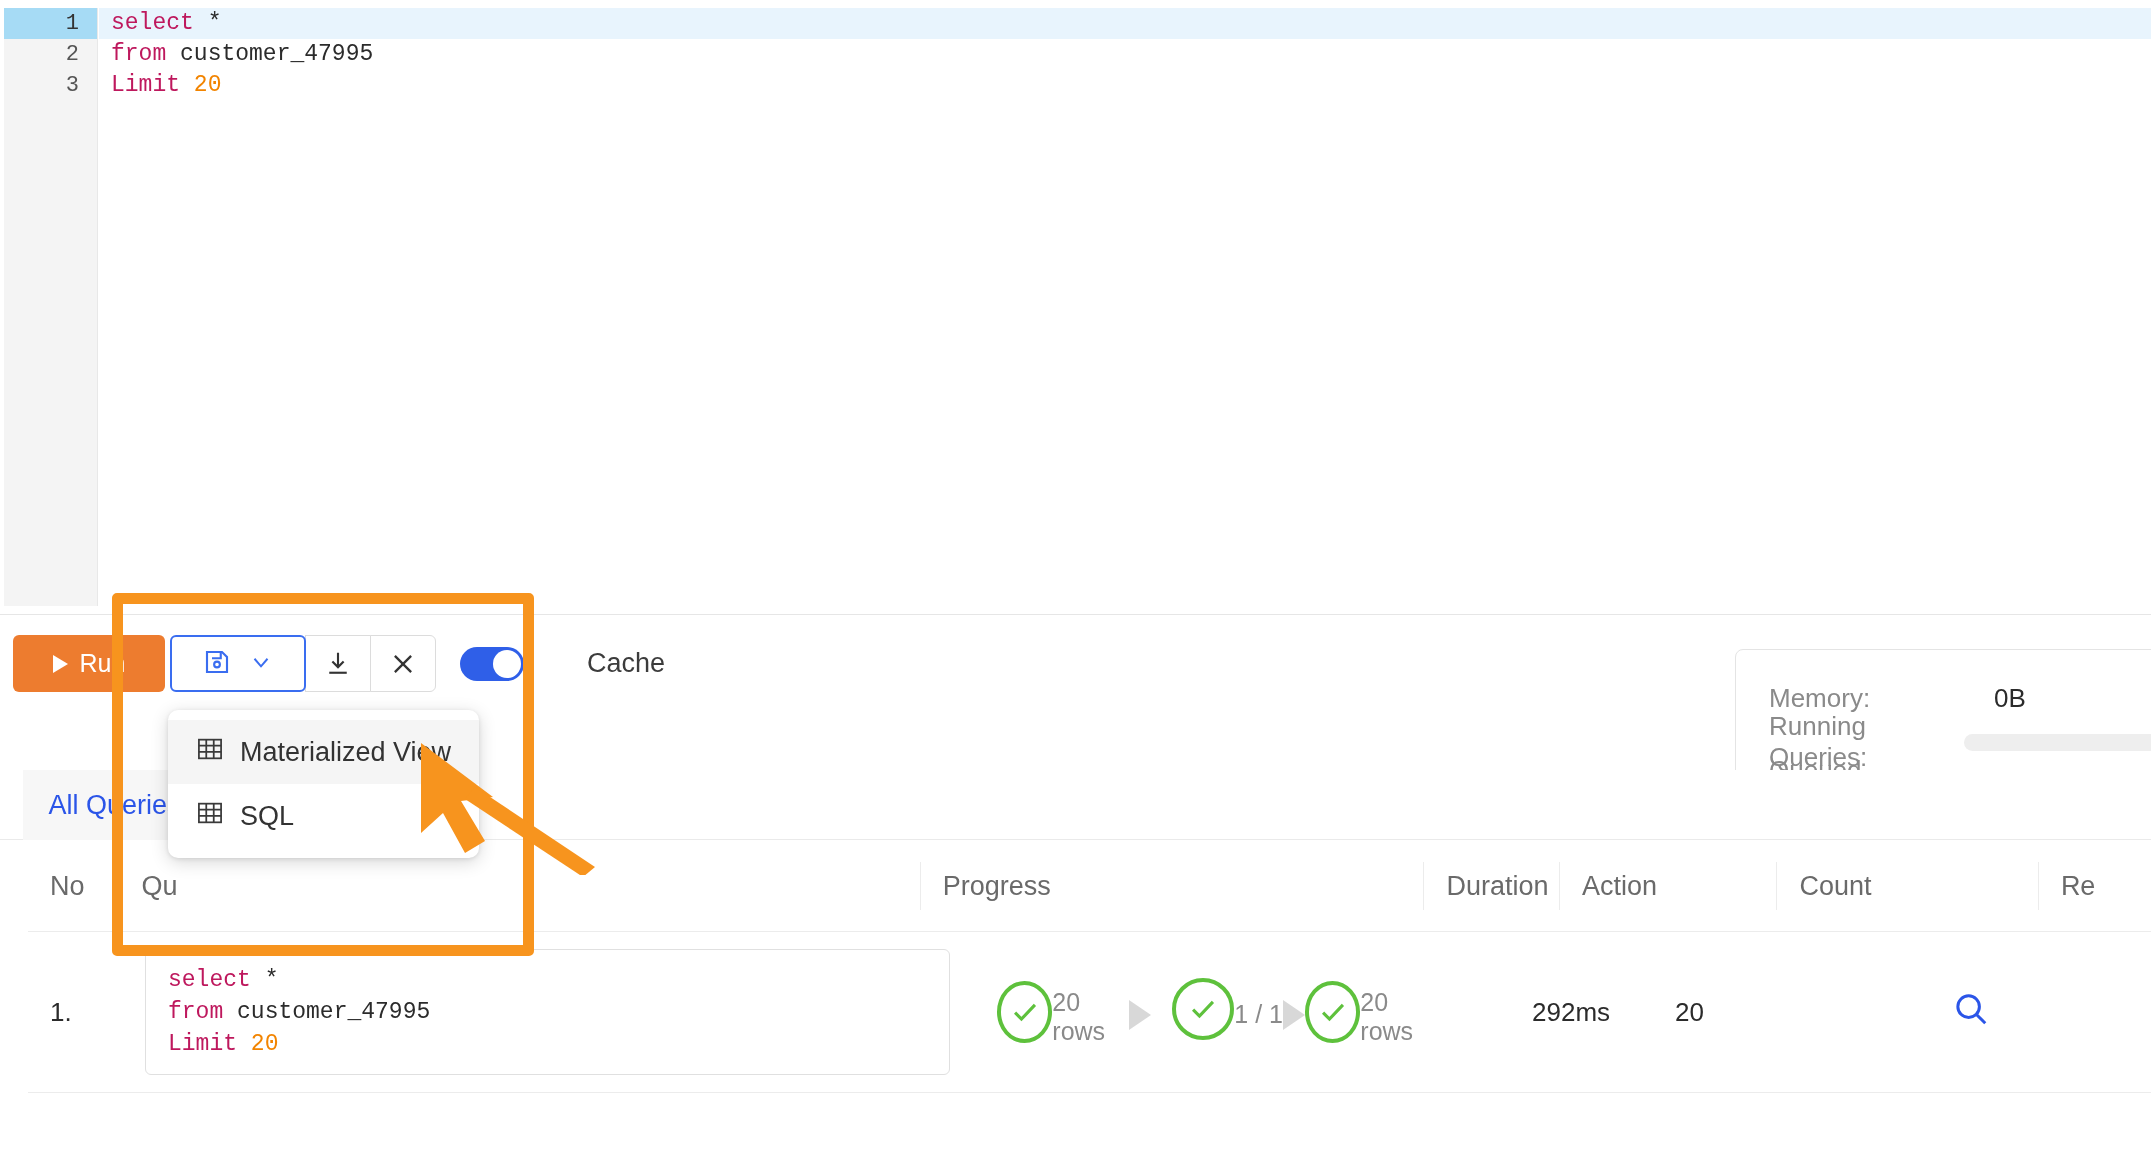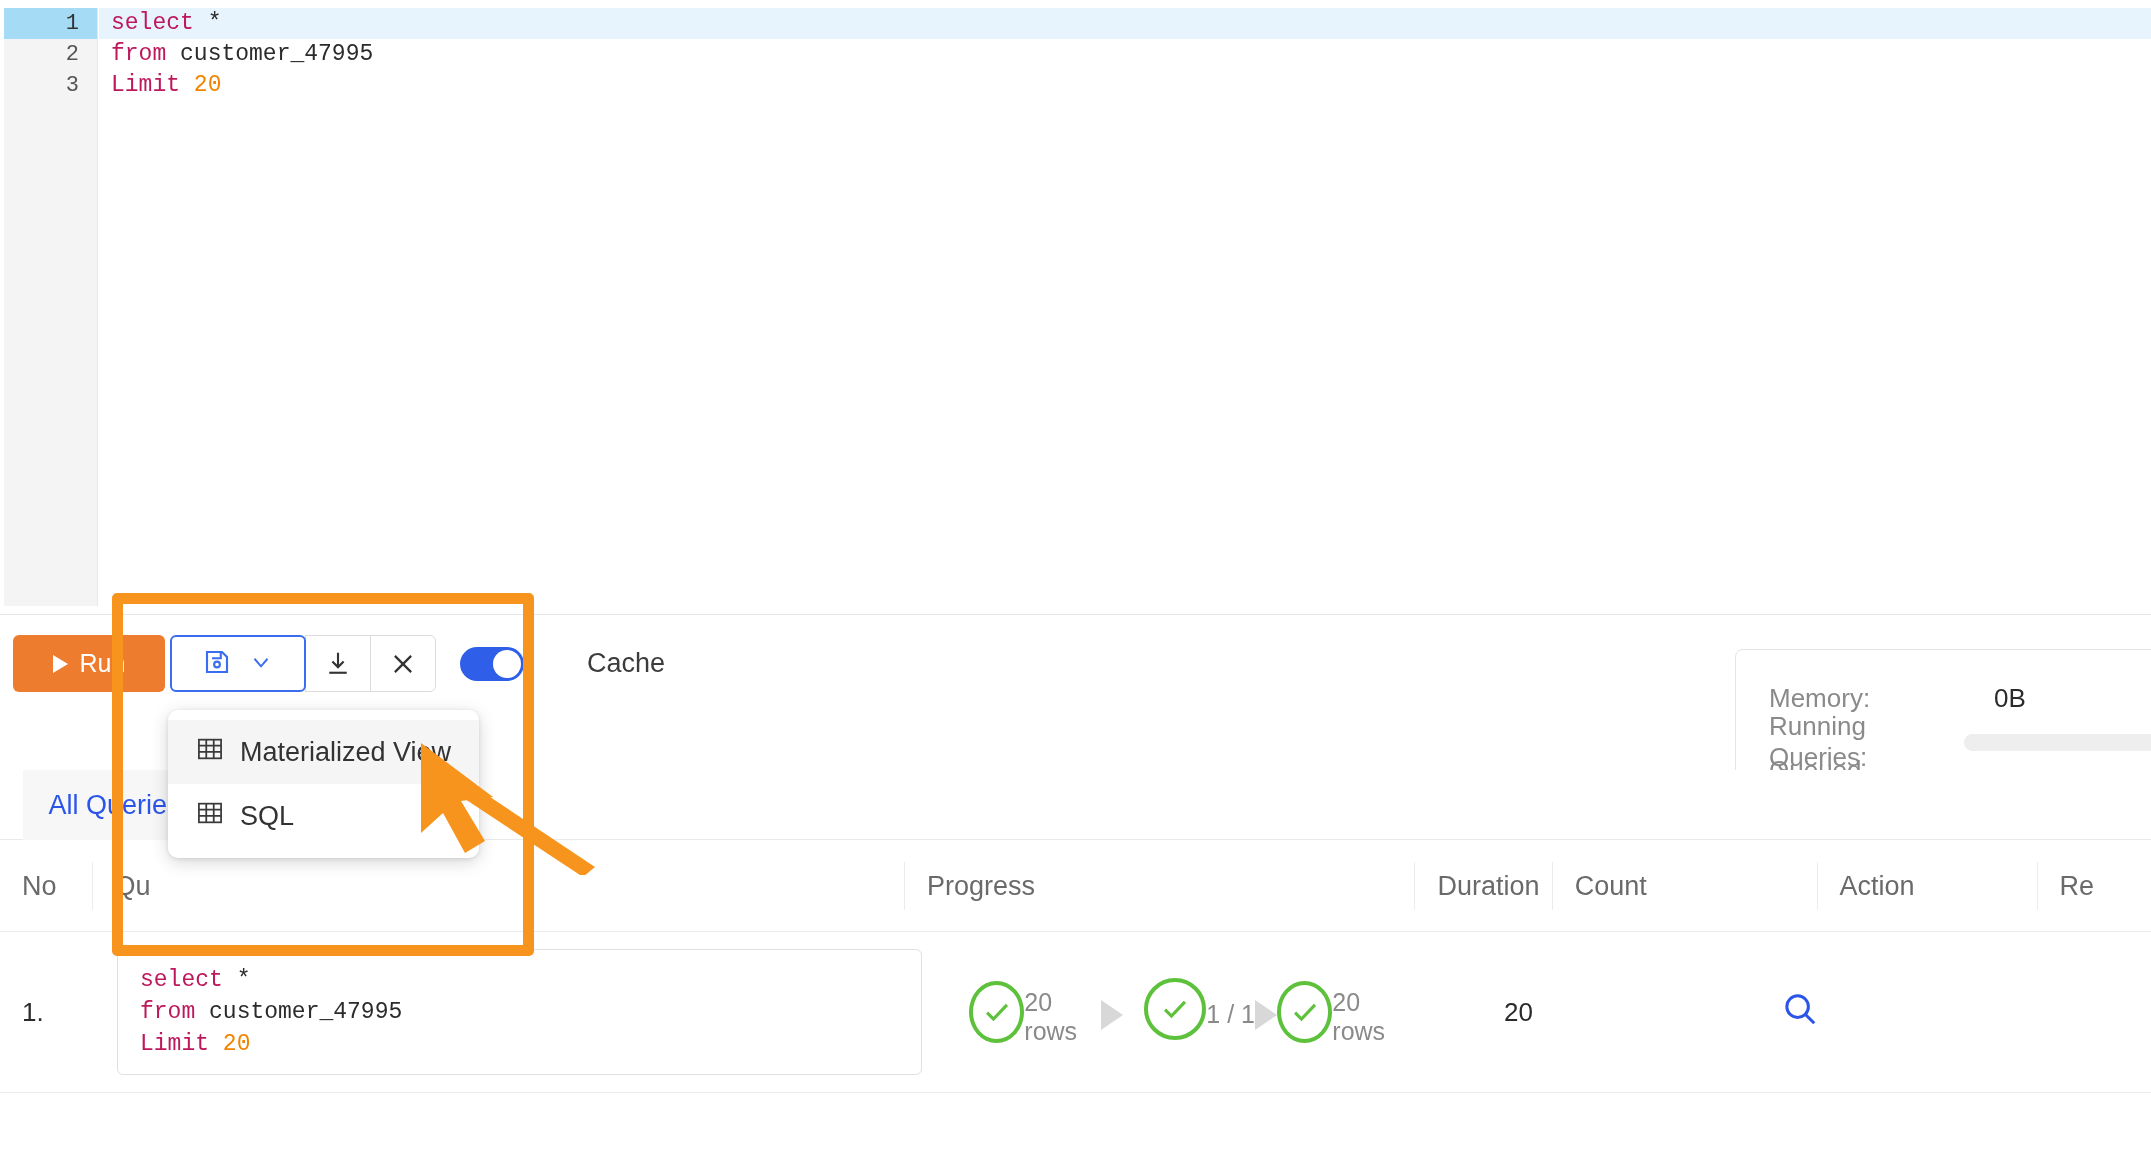--- a/index.html
+++ b/index.html
@@ -145,21 +145,21 @@
   }
   .tab {
     position: absolute; left: 23px; top: 0;
     width: 183px; height: 70px;
     background: #f7f7f7;
     display: flex; align-items: center; justify-content: center;
     font-size: 27px; color: #2b55e8; cursor: pointer;
   }
 
   
-  .qtable { position: absolute; left: 0; top: 840px; width: 2151px; }
+  .qtable { position: absolute; left: 0; top: 840px; width: 2151px; padding-left: 28px; }
   .thead {
     height: 92px; display: flex; align-items: center;
     border-bottom: 1px solid #ececec;
     font-size: 27px; color: #6a6a6a;
   }
   .th { padding-left: 22px; border-left: 1px solid #ececec; height: 48px; line-height: 48px; }
   .th:first-child { border-left: none; }
   .trow {
     display: flex; align-items: center;
     min-height: 160px;
@@ -312,22 +312,22 @@
     <span>All Queries</span>
   </div>
 </div>
 
 <div class="qtable">
   <div class="thead">
     <div class="th col-no">No</div>
     <div class="th col-query">Qu</div>
     <div class="th col-prog">Progress</div>
     <div class="th col-dur">Duration</div>
+    <div class="th col-action">Action</div>
     <div class="th col-count">Count</div>
-    <div class="th col-action">Action</div>
     <div class="th col-res">Re</div>
   </div>
   <div id="tbody">
       <div class="trow">
         <div class="td col-no">1.</div>
         <div class="td col-query">
           <div class="sqlbox"><span class="kw">select</span><span class="id"> *
 </span><span class="kw">from</span><span class="id"> customer_47995
 </span><span class="kw">Limit</span><span class="id"> </span><span class="num">20</span></div>
         </div>
@@ -354,20 +354,21 @@
             <div class="stage">
               <div class="check-circle">
                 <svg width="34" height="34" viewBox="0 0 24 24" fill="none" stroke="#5ec13c" stroke-width="2.2">
                   <path d="M5 12.5l4.5 4.5L19 7"></path>
                 </svg>
               </div>
               <div class="stage-label">20 rows</div>
             </div>
           </div>
         </div>
+        <div class="td col-dur">292ms</div>
         <div class="td col-count">20</div>
         <div class="td col-res">
           <span><svg width="38" height="38" viewBox="0 0 24 24" fill="none" stroke="#2b55e8" stroke-width="1.9">
               <circle cx="10.5" cy="10.5" r="6.8"></circle>
               <path d="M15.6 15.6L21 21"></path>
             </svg></span>
         </div>
       </div>
     </div>
 </div>

